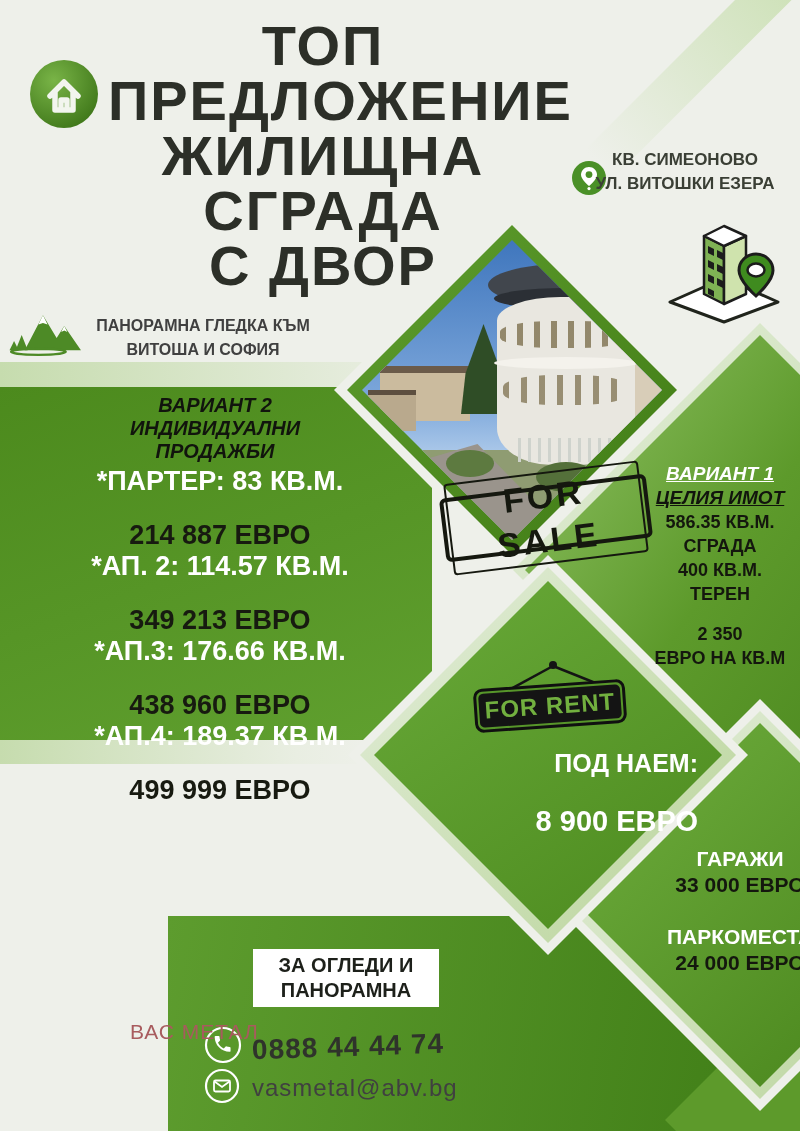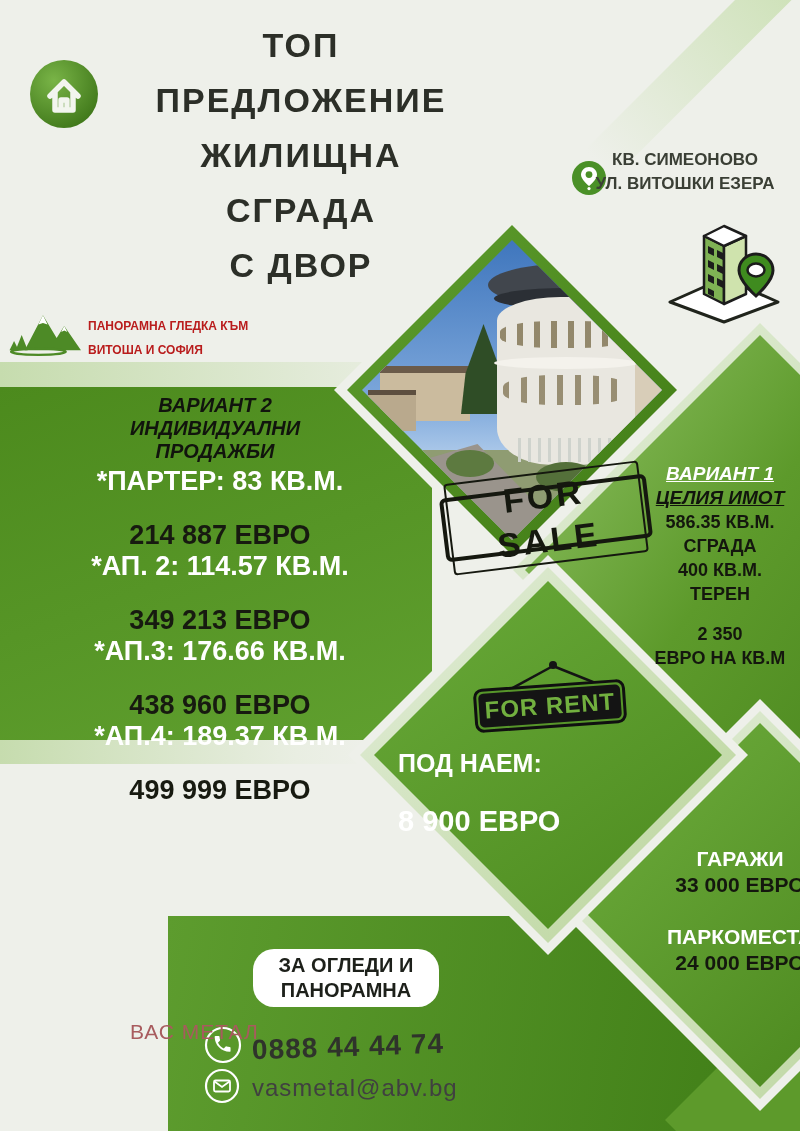--- a/index.html
+++ b/index.html
@@ -54,60 +54,60 @@
   .photo .ground{position:absolute;left:0;bottom:0;width:100%;height:30%;background:#8f9c72;}
   .photo .road{position:absolute;left:0;bottom:0;width:70%;height:32%;background:#9a948c;
                clip-path:polygon(0 35%,55% 0,100% 100%,0 100%);}
   .photo .fence{position:absolute;left:52%;top:66%;width:40%;height:8%;
       background:repeating-linear-gradient(90deg,#cfd3cd 0 3px,rgba(0,0,0,0) 3px 10px);}
   .photo .bush1,.photo .bush2,.photo .bush3{position:absolute;background:#5d7a40;border-radius:50%;}
   .photo .bush1{left:28%;top:70%;width:16%;height:9%;}
   .photo .bush2{left:58%;top:74%;width:20%;height:10%;background:#54703a;}
   .photo .bush3{left:84%;top:66%;width:14%;height:12%;background:#4c6a34;}
   
-  .titleLines{left:86px;top:18px;width:430px;z-index:8;text-align:center;color:#2c2f28;
-              font-weight:800;font-size:34px;line-height:55px;letter-spacing:2px;}
+  .titleLines{left:108px;top:18px;width:430px;z-index:8;text-align:center;color:#2c2f28;
+              font-weight:800;font-size:56px;line-height:55px;letter-spacing:2px;}
   .locText{left:570px;top:148px;width:230px;z-index:8;text-align:center;color:#3a3f35;
            font-weight:800;font-size:17px;line-height:24px;}
-  .panoText{left:88px;top:314px;width:230px;z-index:8;color:#b91c1c;
-            font-weight:800;font-size:12px;line-height:24px;}
+  .panoText{left:88px;top:314px;width:230px;z-index:8;text-align:center;color:#404040;
+            font-weight:800;font-size:16px;line-height:24px;}
   .v2head{left:60px;top:394px;width:310px;z-index:8;text-align:center;color:#11140d;
           font-weight:800;font-style:italic;font-size:20px;line-height:23px;}
   .v2head span{}
   .v2list{left:15px;top:466px;width:410px;z-index:8;text-align:center;
           font-weight:800;font-size:27px;line-height:31px;}
   .v2list .area{color:#ffffff;}
   .v2list .price{color:#171a10;margin-top:23px;}
   .v1box{left:590px;top:462px;width:260px;z-index:8;text-align:center;}
   .v1box .t1{color:#ffffff;font-weight:800;font-style:italic;font-size:19px;text-decoration:underline;line-height:24px;}
   .v1box .t2{color:#11140d;font-weight:800;font-style:italic;font-size:19px;text-decoration:underline;line-height:24px;}
   .v1box .ln{color:#14170e;font-weight:800;font-size:18px;line-height:24px;}
   .v1box .gap{height:16px;}
-  .rentText{left:398px;top:748px;width:300px;z-index:8;text-align:left;color:#fff;font-weight:800;}
+  .rentText{left:398px;top:748px;width:300px;z-index:8;text-align:right;color:#fff;font-weight:800;}
   .rentText .l1{font-size:25px;line-height:30px;}
   .rentText .l2{font-size:29px;line-height:34px;margin-top:26px;}
   .garText{left:600px;top:846px;width:280px;z-index:8;text-align:center;font-weight:800;font-size:21px;line-height:26px;}
   .garText .w{color:#ffffff;}
   .garText .b{color:#14170e;}
   .garText .sp{height:26px;}
   
   .forsale{left:442px;top:486px;width:200px;height:56px;z-index:9;transform:rotate(-7deg);
            border:4px solid #15180f;border-radius:6px;display:flex;align-items:center;justify-content:center;}
   .forsale .inner{border:2px solid #15180f;border-radius:4px;margin:2px;flex:1;text-align:center;
            font-weight:900;font-size:34px;letter-spacing:3px;color:#15180f;line-height:44px;}
   .rentSign{left:474px;top:684px;width:152px;height:44px;z-index:9;transform:rotate(-4deg);
             background:#57962a;border:3px solid #101010;border-radius:9px;padding:2px;box-sizing:border-box;}
   .rentSign .inner{background:#141414;border-radius:5px;width:100%;height:100%;display:flex;
             align-items:center;justify-content:center;font-weight:900;font-size:24px;
             letter-spacing:1px;color:#72b03f;}
   .rentStrings{left:478px;top:656px;z-index:9;}
   
   .infoBox{left:253px;top:949px;width:186px;height:58px;background:#ffffff;z-index:8;
            display:flex;flex-direction:column;justify-content:center;text-align:center;
-           font-weight:800;font-size:20px;line-height:25px;color:#1d201a;border-radius:21px;}
+           font-weight:800;font-size:20px;line-height:25px;color:#1d201a;}
   .watermark{left:130px;top:1020px;z-index:10;color:#a85b5e;font-weight:400;font-size:21px;letter-spacing:1px;}
   .phoneRow{left:204px;top:1026px;z-index:9;display:flex;align-items:center;}
   .phoneNum{margin-left:10px;font-weight:800;font-size:28px;color:#2f332b;letter-spacing:1px;transform:rotate(-2deg);}
   .emailRow{left:204px;top:1068px;z-index:9;display:flex;align-items:center;}
   .emailTxt{margin-left:12px;font-weight:500;font-size:24px;color:#404040;letter-spacing:1px;}
   .logo{left:28px;top:58px;z-index:8;}
   .pinIcon{left:571px;top:160px;z-index:8;}
   .panoIcon{left:8px;top:306px;z-index:8;}
   .bldIcon{left:660px;top:214px;z-index:8;}
 </style>

